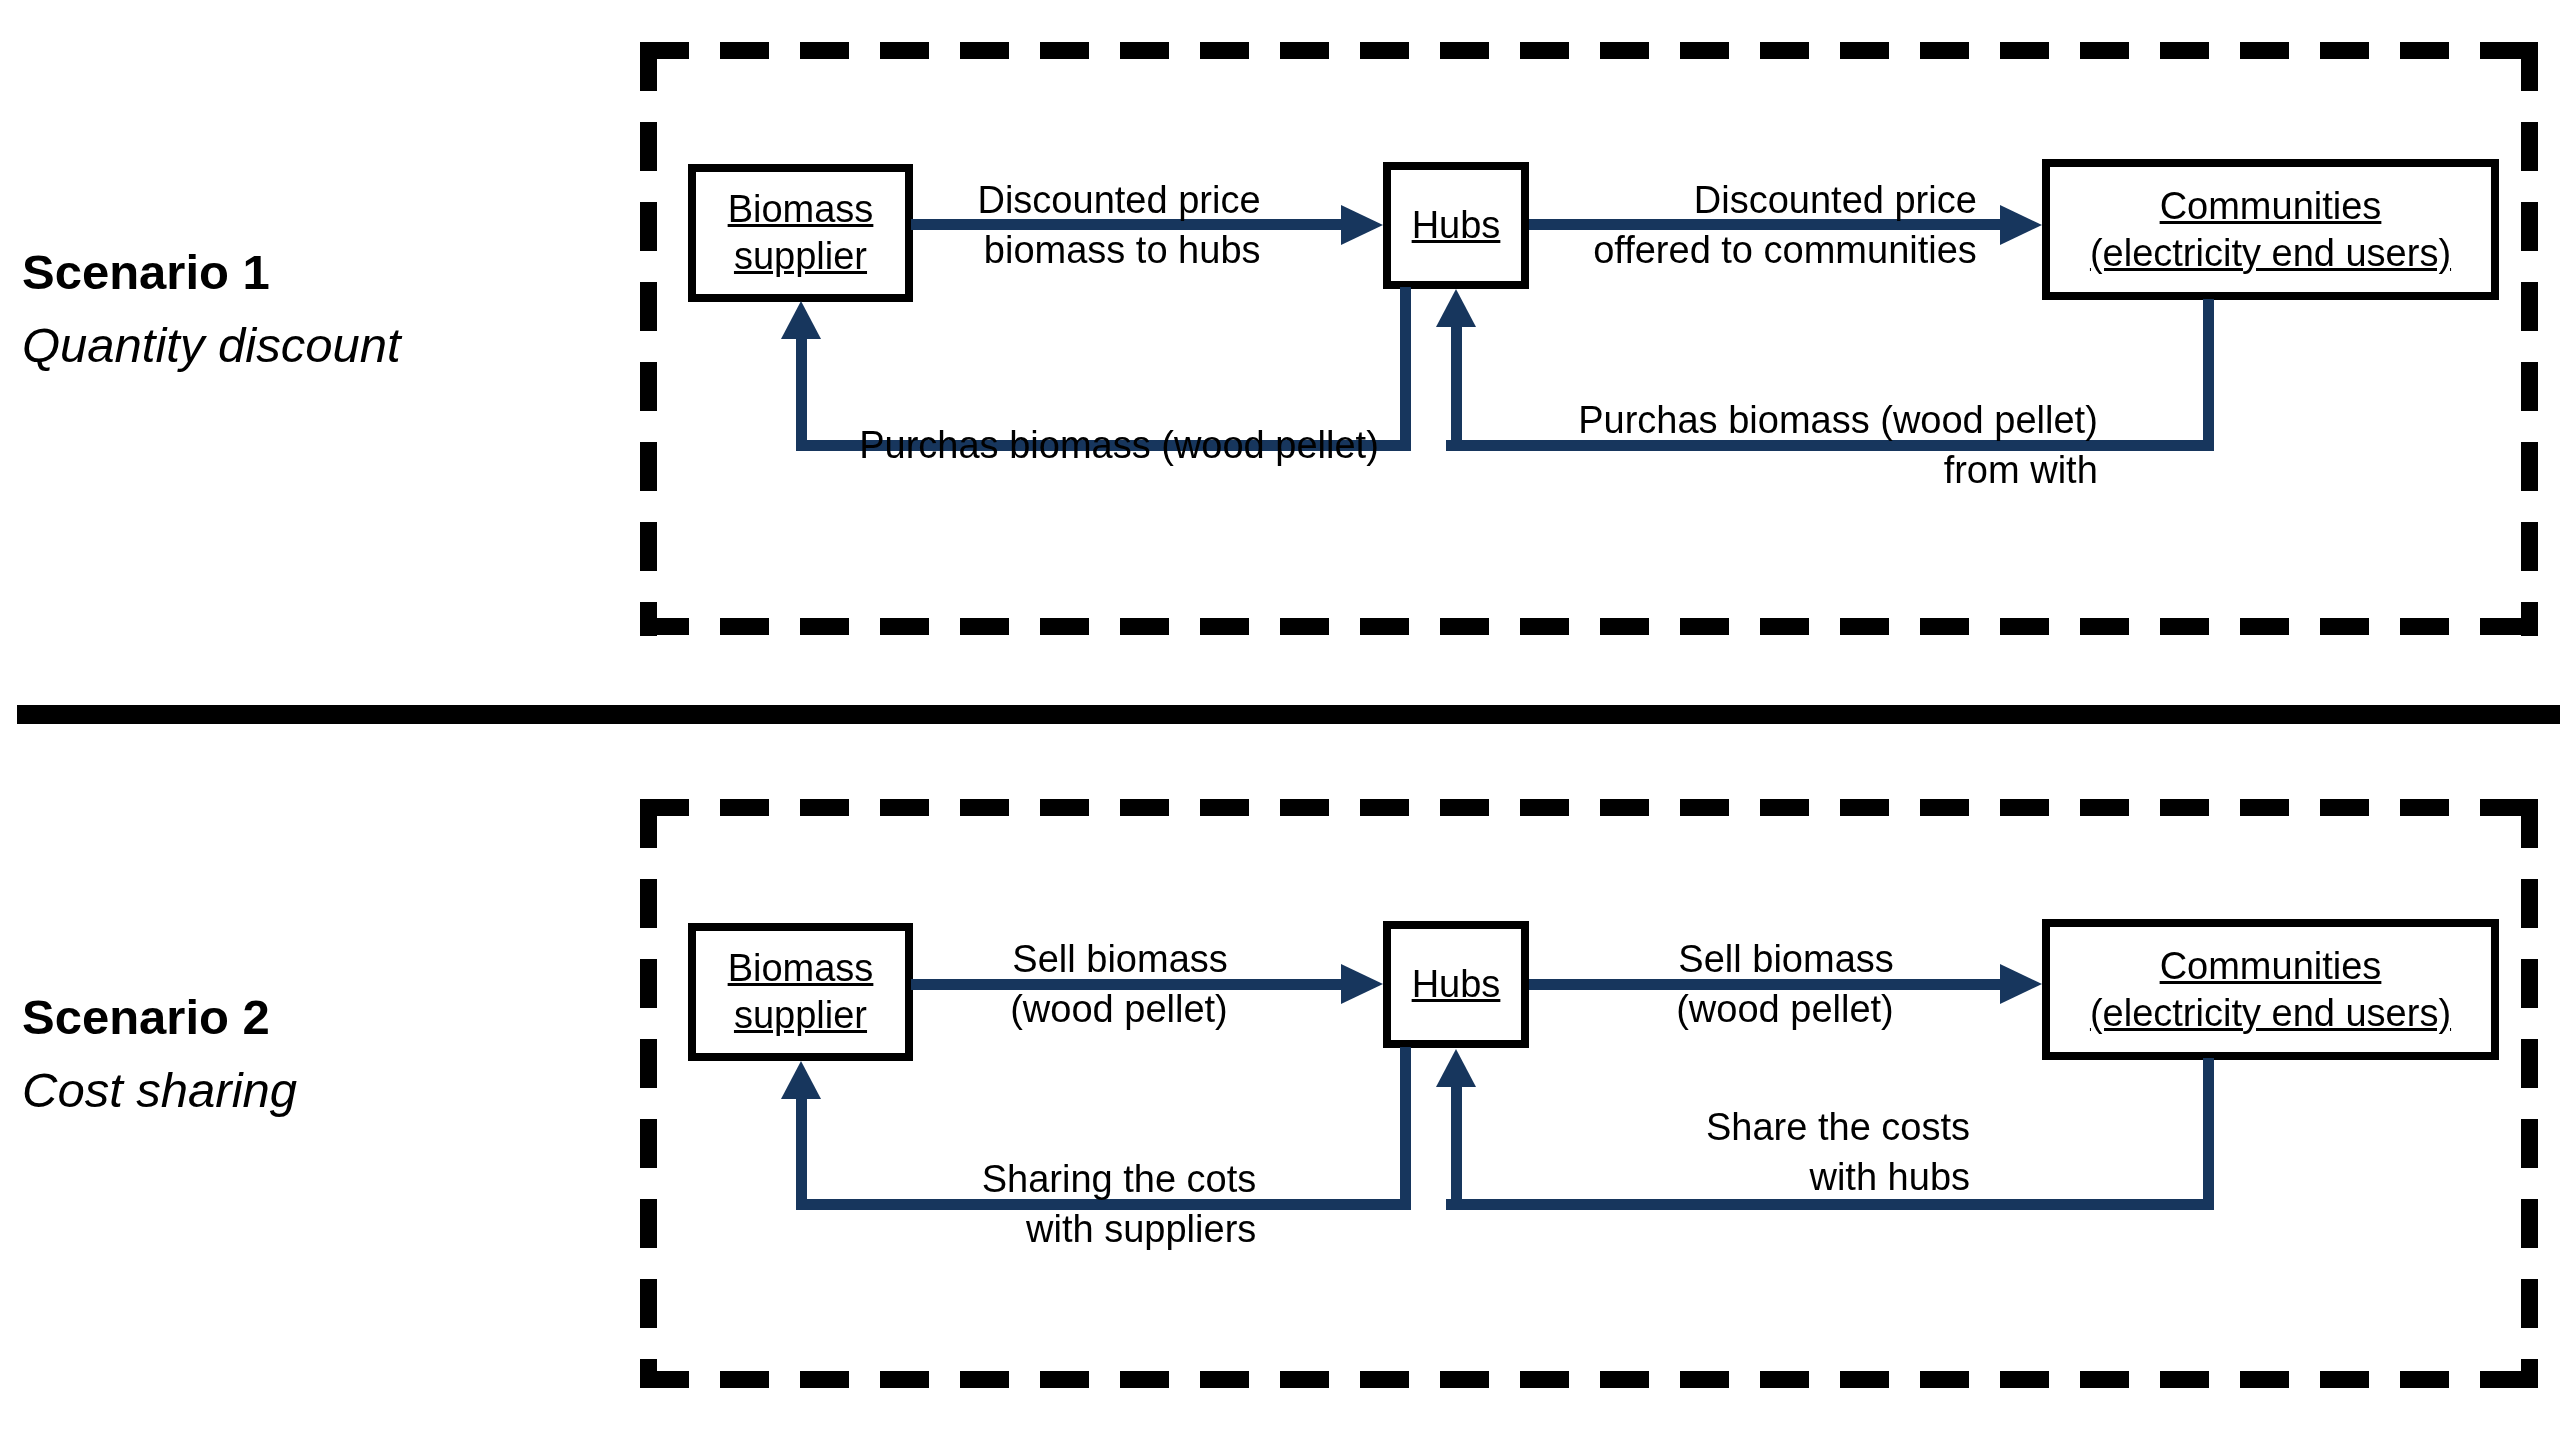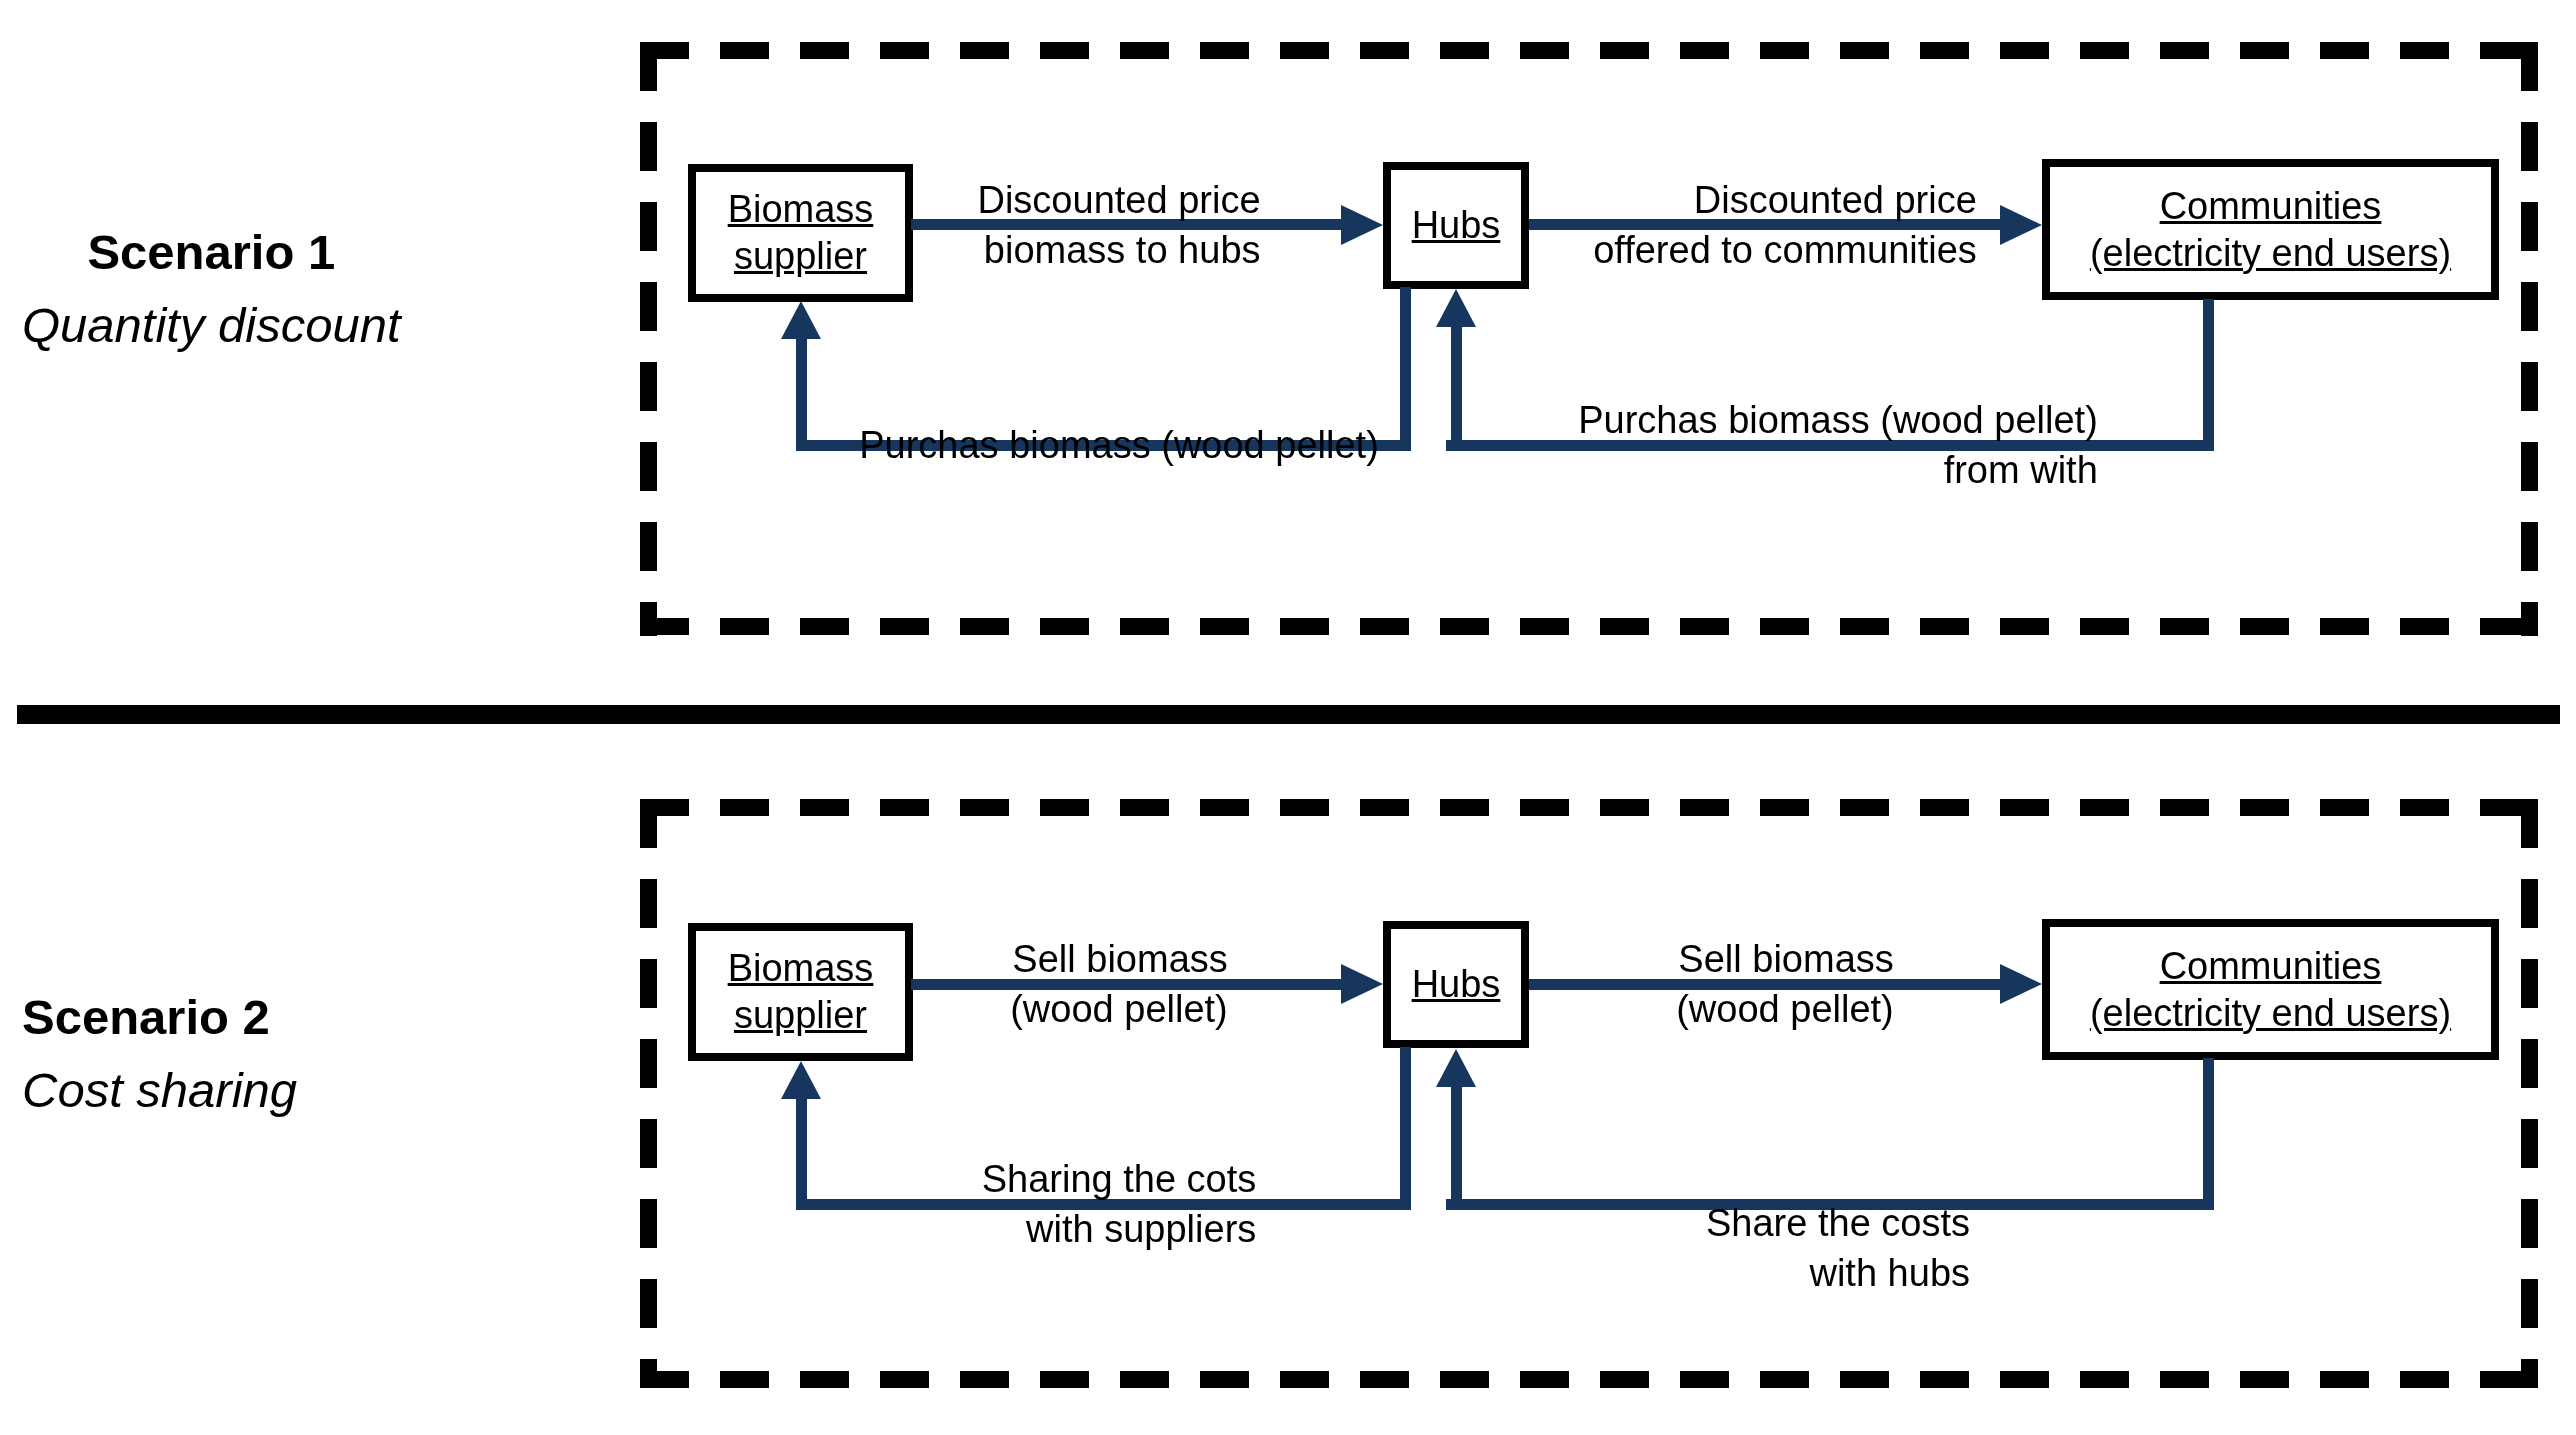--- a/index.html
+++ b/index.html
@@ -37,21 +37,21 @@
   .lbl{position:absolute;transform:translate(-50%,-50%);text-align:right;
     font-size:38px;line-height:50px;white-space:nowrap;}
   .lbl span{display:block;}
   .divider{position:absolute;left:17.4px;top:705px;width:2543px;height:19px;background:#000;}
 </style>
 </head>
 <body>
 
 <div id="stage">
 
-  <div class="scn-title" style="top:216px;text-align:center;">
+  <div class="scn-title" style="top:236px;">
     <span class="t1">Scenario 1</span>
     <span class="t2">Quantity discount</span>
   </div>
 
   <div>
     <div class="dash-h" style="left:640px;top:42px;width:1898px;"></div>
     <div class="dash-h" style="left:640px;top:618px;width:1898px;"></div>
     <div class="dash-v" style="left:640px;top:42px;height:594px;"></div>
     <div class="dash-v" style="left:2521px;top:42px;height:594px;"></div>
   </div>
@@ -151,19 +151,19 @@
     <span>Sharing the cots</span>
     <span>with suppliers</span>
   </div>
 
   <div>
     <div class="line" style="left:2203px;top:1058px;width:10.5px;height:152px;"></div>
     <div class="line" style="left:1446px;top:1199px;width:768px;height:10.5px;"></div>
     <div class="line" style="left:1451px;top:1083px;width:10.5px;height:121px;"></div>
     <div class="head-up" style="left:1436px;top:1049px;"></div>
   </div>
-  <div class="lbl" style="left:1838px;top:1248px;">
+  <div class="lbl" style="left:1838px;top:1152px;">
     <span>Share the costs</span>
     <span>with hubs</span>
   </div>
 
 </div>
 
 
 </body></html>

